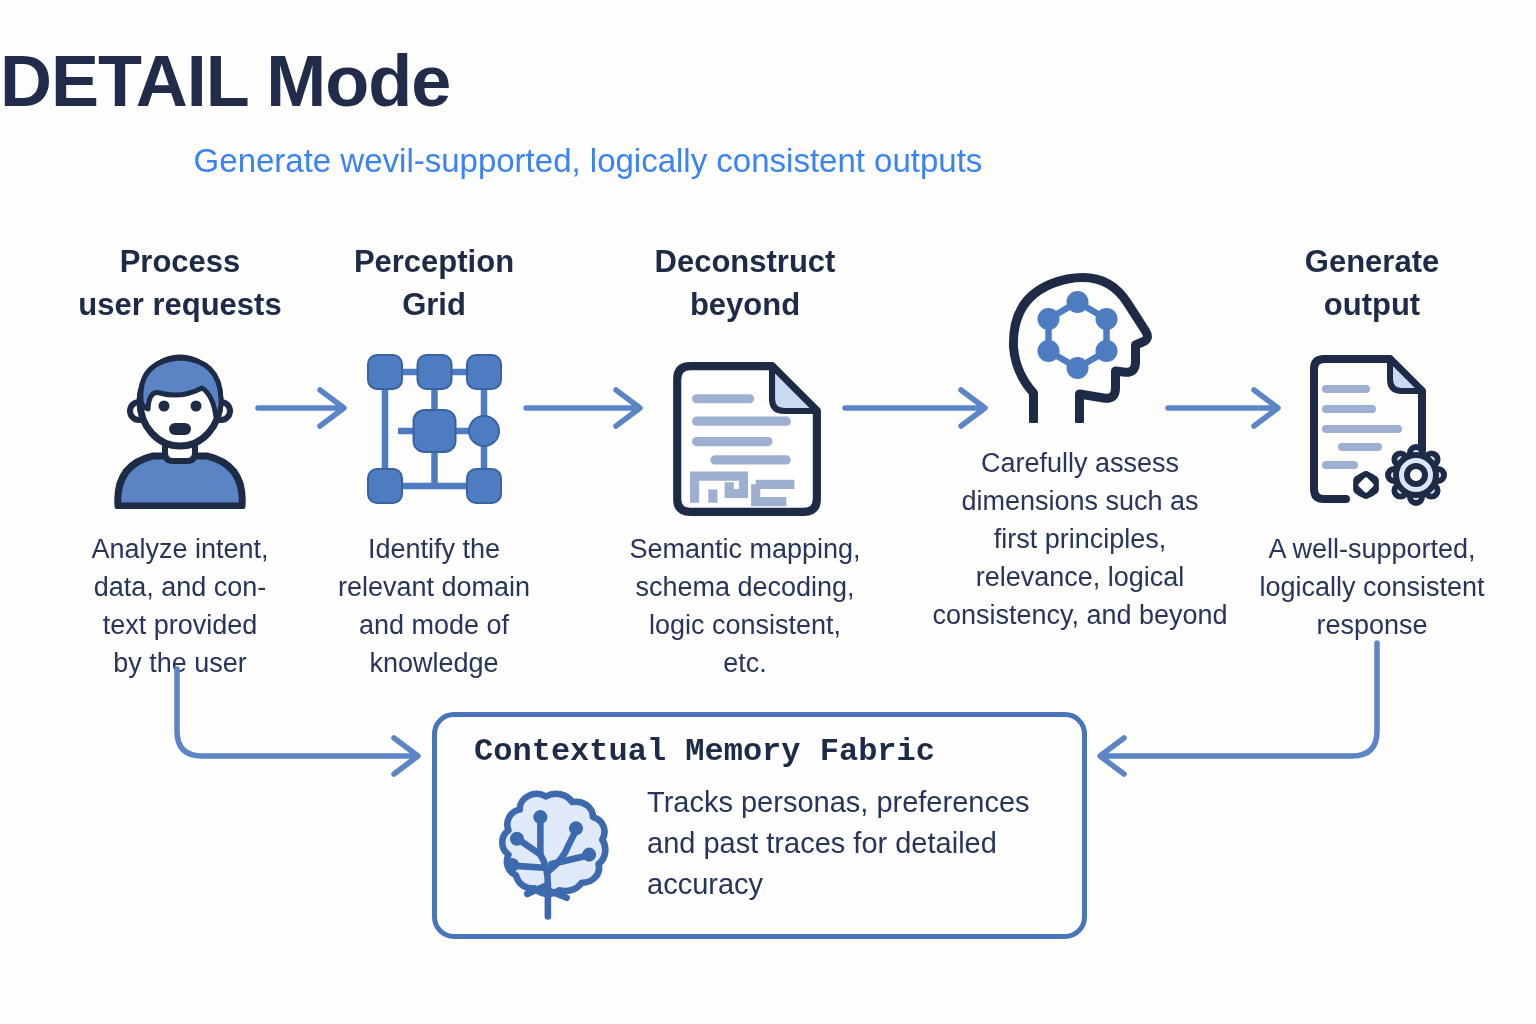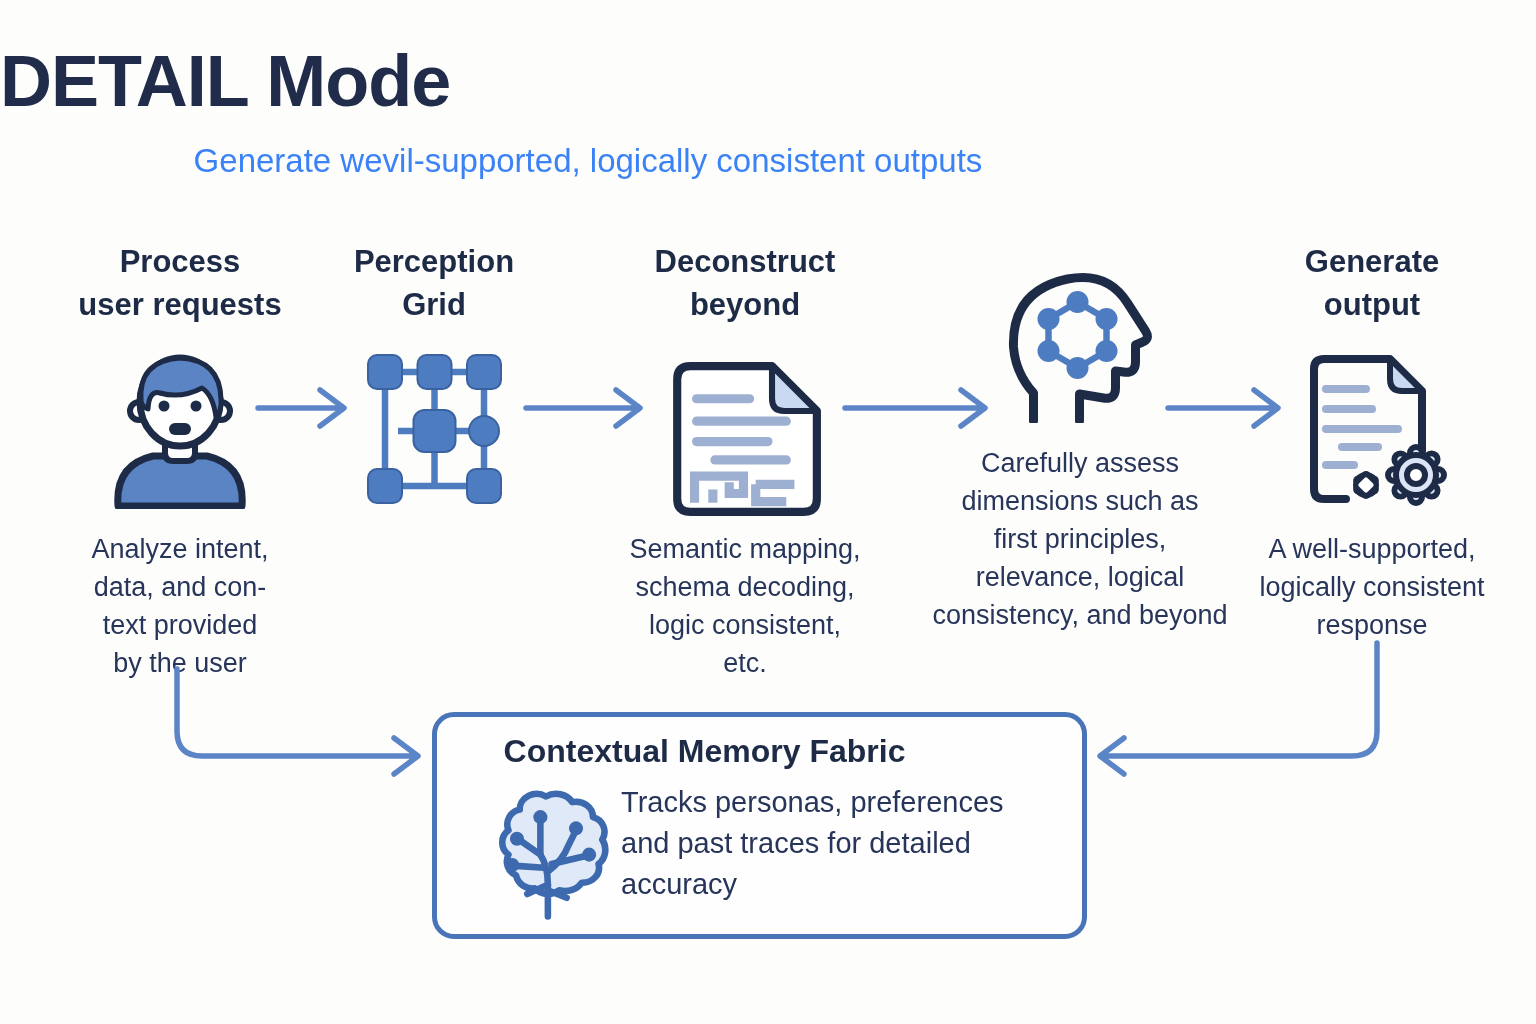--- a/index.html
+++ b/index.html
@@ -47,24 +47,24 @@
     position:absolute; top:0; left:0; width:1536px; height:1024px;
     pointer-events:none;
   }
   .memory-box {
     position:absolute; left:432px; top:712px; width:655px; height:227px;
     border:5px solid #4a74b8; border-radius:22px; background:#fefefe;
   }
   .memory-title {
     margin-top:16px; padding-right:110px;
     text-align:center;
-    font-size:32px; font-weight:700; color:#1e2b47;
+    font-size:32px; font-weight:700; color:#1e2b47;font-family:Liberation Mono, monospace;
   }
   .memory-content {
-    display:flex; align-items:flex-start; 
+    display:flex; align-items:flex-start; gap:26px;
     padding:4px 42px 0 34px;
   }
   .memory-desc {
     margin-top:8px;
     font-size:29px; line-height:41px; color:#27355a; white-space:pre-line;
   }
 </style>
 </head>
 <body>
 
@@ -114,20 +114,24 @@
         <rect x="6" y="6" width="34" height="34" rx="9"></rect>
         <rect x="55.5" y="6" width="34" height="34" rx="9"></rect>
         <rect x="105" y="6" width="34" height="34" rx="9"></rect>
         <rect x="6" y="120" width="34" height="34" rx="9"></rect>
         <rect x="105" y="120" width="34" height="34" rx="9"></rect>
         <rect x="51.5" y="61" width="42" height="42" rx="11"></rect>
         <circle cx="122" cy="82" r="15"></circle>
       </g>
     </svg>
   </div>
+  <div class="step-desc">Identify the
+relevant domain
+and mode of
+knowledge</div>
 </div>
 
 <div class="step" id="step3">
   <div class="step-icon" style="position:absolute; top:96px; left:0; right:0;">
     <svg width="158" height="158" viewBox="0 0 155 155">
       <path d="M24,6 H104 L148,50 V136 Q148,149 135,149 H24 Q11,149 11,136 V19 Q11,6 24,6 Z" fill="#ffffff" stroke="#1e2b47" stroke-width="8" stroke-linejoin="round"></path>
       <path d="M104,6 V38 Q104,50 116,50 H148 Z" fill="#c9d9f2" stroke="#1e2b47" stroke-width="6" stroke-linejoin="round"></path>
       <g stroke="#9db0d2" stroke-width="9" stroke-linecap="round">
         <line x1="30" y1="38" x2="82" y2="38"></line>
         <line x1="30" y1="60" x2="118" y2="60"></line>

